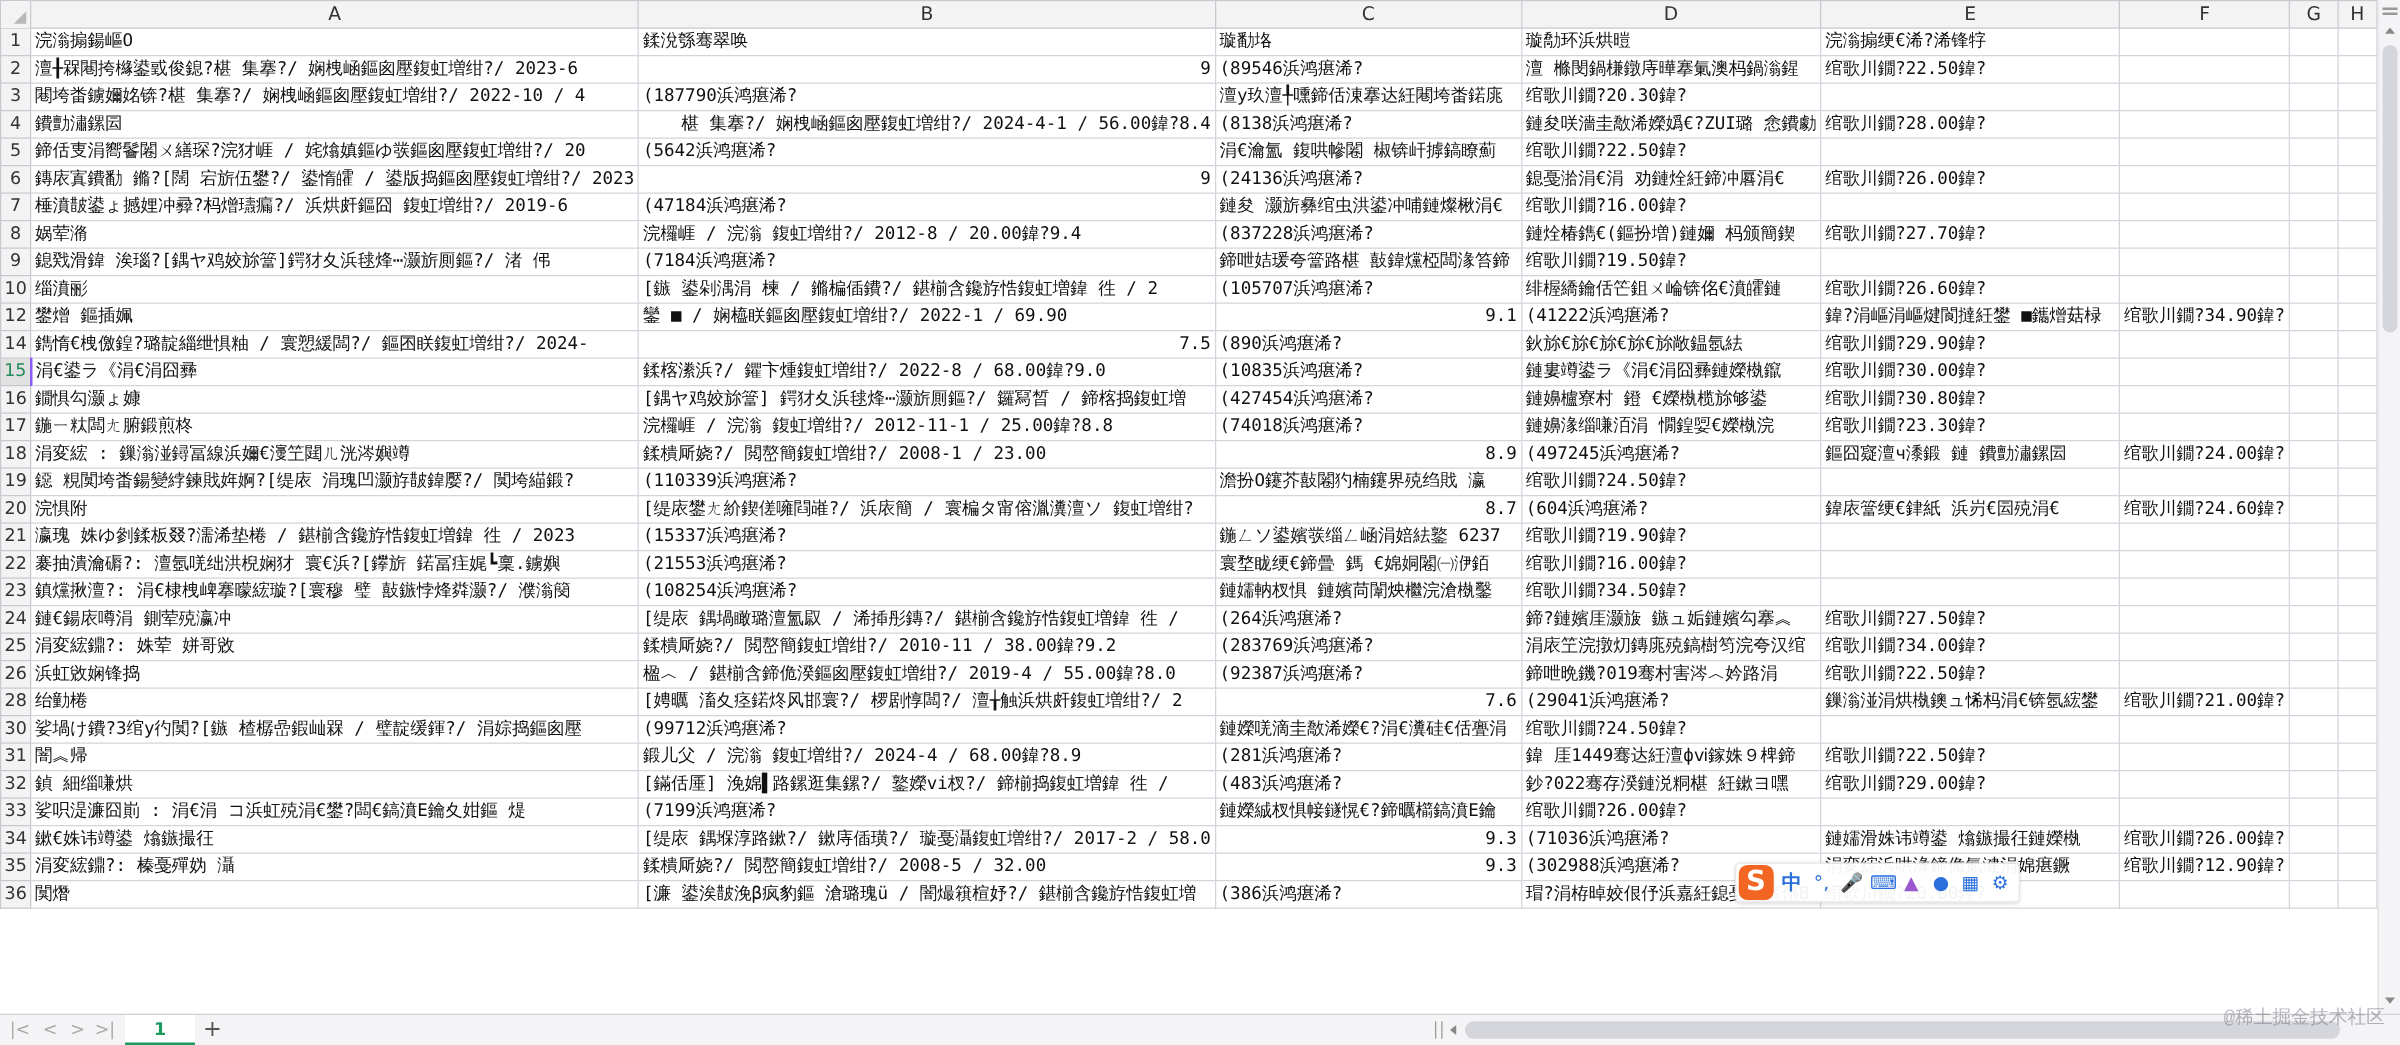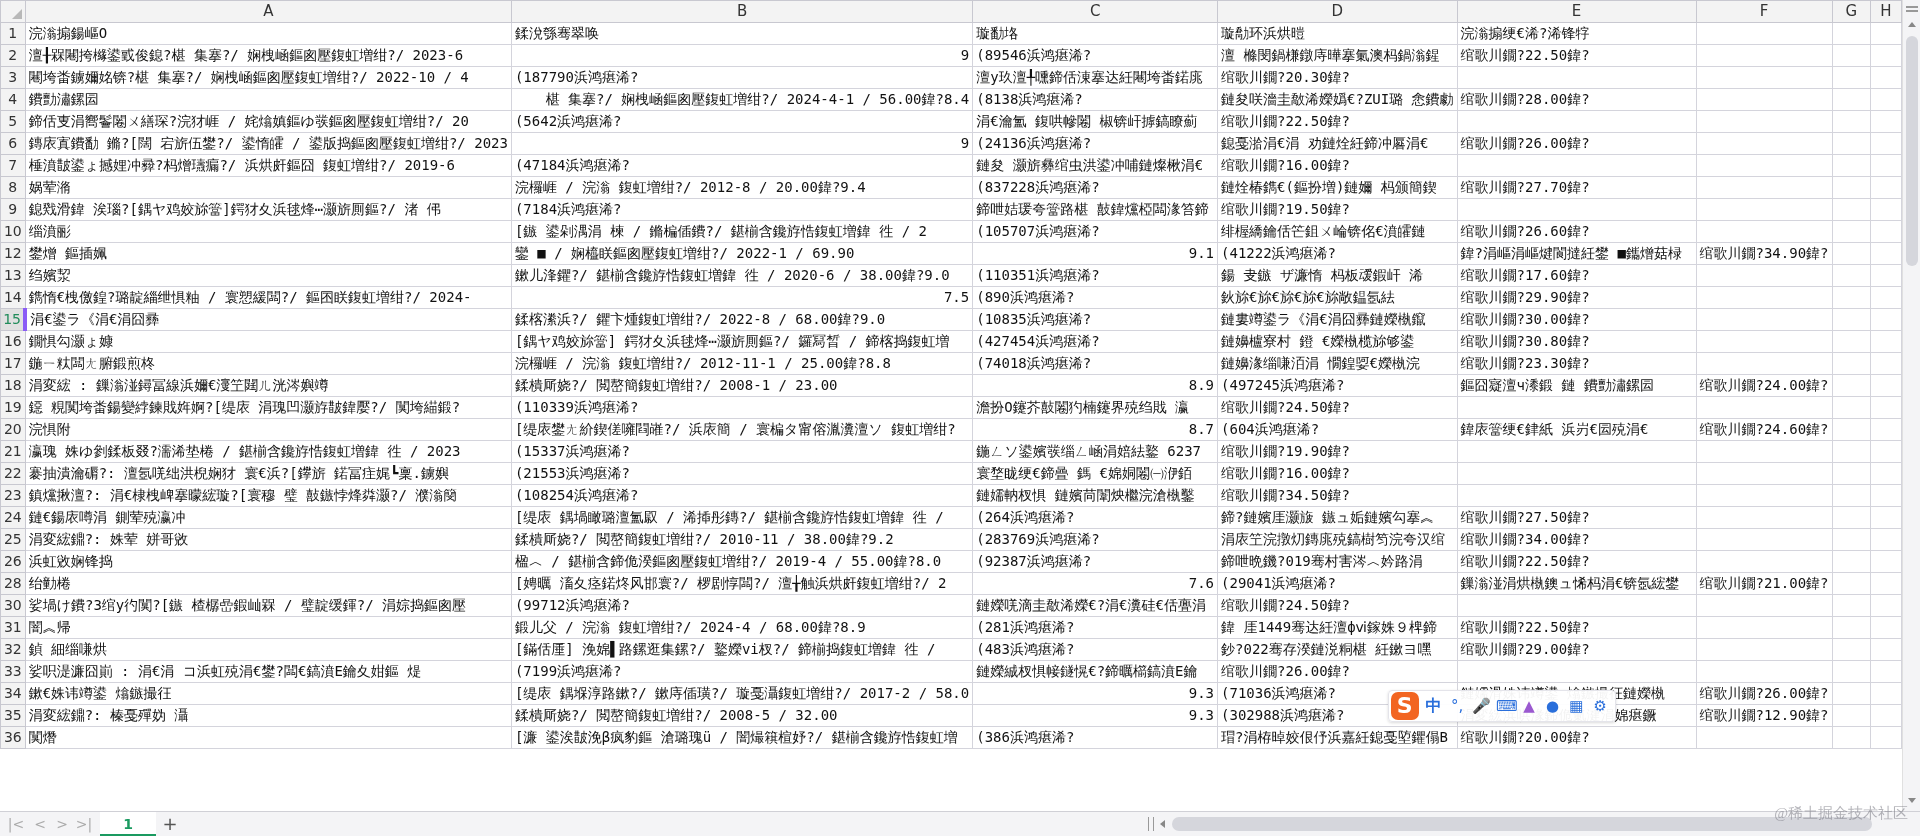--- a/index.html
+++ b/index.html
@@ -4,37 +4,37 @@
 <style>
   html, body { margin:0; padding:0; }
   body { width:1920px; height:836px; overflow:hidden; background:#ffffff; font-family:"DejaVu Sans", sans-serif; position:relative; }
   #sheet { position:absolute; left:0; top:0; width:1902px; height:811px; overflow:hidden; }
   table.grid { border-collapse:collapse; table-layout:fixed; font-family:"DejaVu Sans Mono", "Liberation Mono", monospace; font-size:14px; color:#111; }
   table.grid td, table.grid th { border:1px solid #d4d4dc; height:21px; padding:0 3px; white-space:nowrap; overflow:hidden; line-height:21px; }
   table.grid th { background:#f3f3f3; font-family:"DejaVu Sans", sans-serif; font-weight:normal; font-size:15px; color:#333; text-align:center; height:21px; border-color:#c8c8d0; }
   table.grid th.corner { background:#f3f3f3; position:relative; }
   table.grid th.corner::after { content:""; position:absolute; right:3px; bottom:3px; width:0; height:0; border-left:10px solid transparent; border-bottom:10px solid #b8b8b8; }
   table.grid td.rh { background:#f3f3f3; text-align:center; font-family:"DejaVu Sans", sans-serif; font-size:14px; color:#333; padding:0; border-color:#c8c8d0; }
-  table.grid td.rh.sel { background:#e1e1e1; color:#218c5a; border-right:4px solid #8b5cf6;margin-left:41px; }
+  table.grid td.rh.sel { background:#e1e1e1; color:#218c5a; border-right:2px solid #8b5cf6;margin-left:41px; }
   td.num { text-align:right; }
   
   #vscroll { position:absolute; left:1902px; top:0; width:18px; height:811px; background:#f4f4f6; border-left:1px solid #e0e0e0; }
   #vscroll .grip { position:absolute; top:6px; left:3px; width:12px; height:6px; border-top:2px solid #999; border-bottom:2px solid #999; box-sizing:border-box; }
   #vscroll .up { position:absolute; top:22px; left:5px; width:0; height:0; border-left:4px solid transparent; border-right:4px solid transparent; border-bottom:5px solid #888; }
   #vscroll .thumb { position:absolute; top:36px; left:3px; width:12px; height:230px; background:#d5d6dc; border-radius:6px; }
   #vscroll .down { position:absolute; bottom:8px; left:5px; width:0; height:0; border-left:4px solid transparent; border-right:4px solid transparent; border-top:5px solid #888; }
   
   #bottombar { position:absolute; left:0; top:811px; width:1920px; height:25px; background:#f4f4f6; border-top:1px solid #d0d0d6; font-family:"DejaVu Sans", sans-serif; }
   .navbtn { position:absolute; top:3px; width:20px; height:18px; color:#aaa; font-size:14px; line-height:18px; text-align:center; cursor:pointer; }
   #sheet-tab { position:absolute; left:100px; top:0; width:56px; height:24px; background:#fff; color:#1a9a60; font-weight:bold; font-size:14px; line-height:24px; text-align:center; border-bottom:2px solid #1a9a60; box-sizing:border-box; }
   #add-sheet { position:absolute; left:160px; top:2px; width:20px; height:20px; font-size:18px; color:#555; line-height:20px; text-align:center; }
   #hsplit { position:absolute; left:1148px; top:5px; width:4px; height:14px; border-left:1px solid #999; border-right:1px solid #999; }
   #hleft { position:absolute; left:1160px; top:8px; width:0; height:0; border-top:4px solid transparent; border-bottom:4px solid transparent; border-right:5px solid #888; }
   #hthumb { position:absolute; left:1172px; top:5px; width:700px; height:14px; background:#d5d6dc; border-radius:7px; }
-  #watermark { position:absolute; right:12px; top:804px; font-size:15px; color:rgba(120,120,130,0.55); font-family:Liberation Serif, serif; }
+  #watermark { position:absolute; right:12px; top:804px; font-size:15px; color:rgba(120,120,130,0.55); font-family:Liberation Mono, monospace; }
   
   #ime { position:absolute; left:1388px; top:690px; width:228px; height:32px; background:rgba(255,255,255,0.95); border:1px solid #e4e4ea; border-radius:4px; box-shadow:0 1px 3px rgba(0,0,0,0.15); display:flex; align-items:center; gap:6px; padding:0 6px 0 2px; box-sizing:border-box; }
   #ime .logo { width:28px; height:28px; border-radius:7px; background:#f26522; color:#fff; font-weight:bold; font-size:22px; line-height:28px; text-align:center; font-family:"DejaVu Sans", sans-serif; }
   #ime .ic { color:#2a6fdb; font-size:15px; width:18px; text-align:center; font-family:"DejaVu Sans", sans-serif; }
   #ime .zh { font-weight:bold; font-size:16px; }
 </style>
 </head>
 <body>
 
 <div id="sheet">
@@ -179,31 +179,20 @@
           <td>鐢熷  鏂插姵</td>
           <td>鑾  ■ / 娴橀眹鏂囪壓鍑虹増绀?/ 2022-1 / 69.90</td>
           <td class="num">9.1</td>
           <td>(41222浜鸿瘎浠?</td>
           <td>鍏?涓嶇涓嶇煡閬撻紝鐢  ■鑴熷菇椂</td>
           <td>绾歌川鐗?34.90鍏?</td>
           <td></td>
           <td></td>
         </tr>
         <tr>
-          <td class="rh">13</td>
-          <td>绉嬪洯</td>
-          <td>鏉儿浲鑺?/ 鍖椾含鑱斿悎鍑虹増鍏  徃 / 2020-6 / 38.00鍏?9.0</td>
-          <td>(110351浜鸿瘎浠?</td>
-          <td>鍚  叏鏃  ザ濂惰  杩板叆鍜屽  浠</td>
-          <td>绾歌川鐗?17.60鍏?</td>
-          <td></td>
-          <td></td>
-          <td></td>
-        </tr>
-        <tr>
           <td class="rh">14</td>
           <td>鐫惰€栧儌鍠?璐靛緇绁惧粙 / 寰愬緩闆?/ 鏂囨眹鍑虹増绀?/ 2024-</td>
           <td class="num">7.5</td>
           <td>(890浜鸿瘎浠?</td>
           <td>鈥旀€旀€旀€旀€旀敞鎾氬紶</td>
           <td>绾歌川鐗?29.90鍏?</td>
           <td></td>
           <td></td>
           <td></td>
         </tr>

